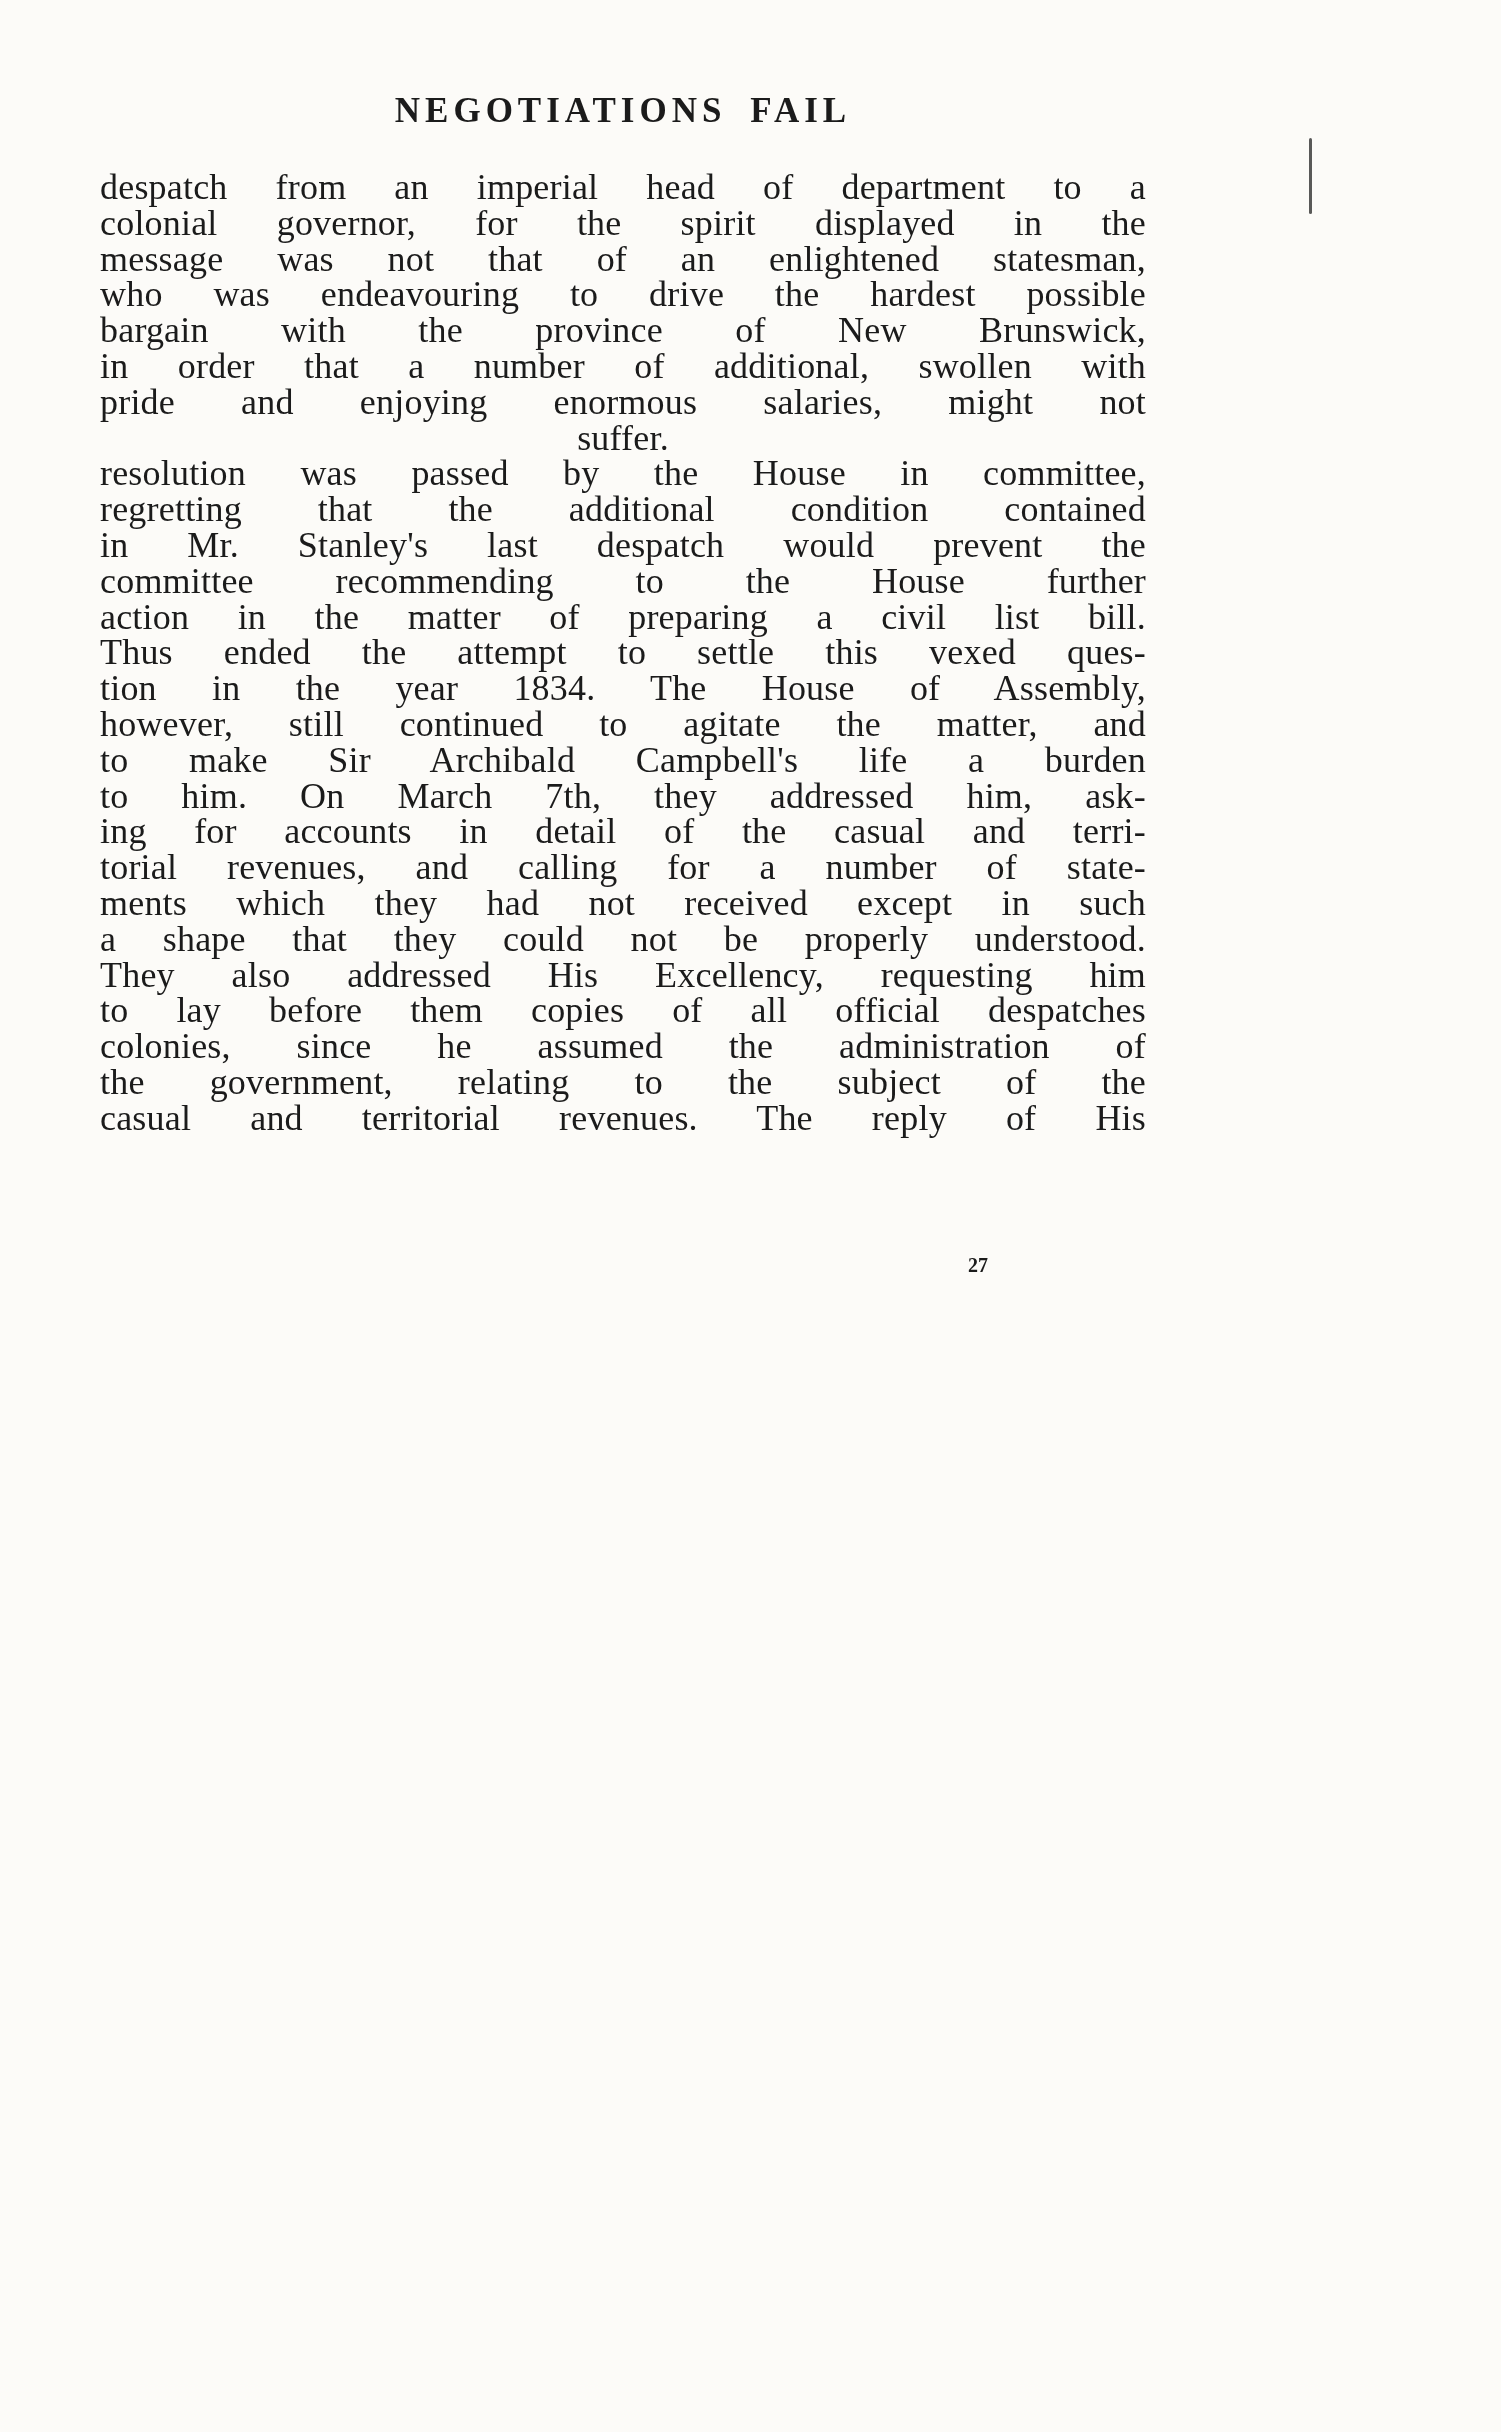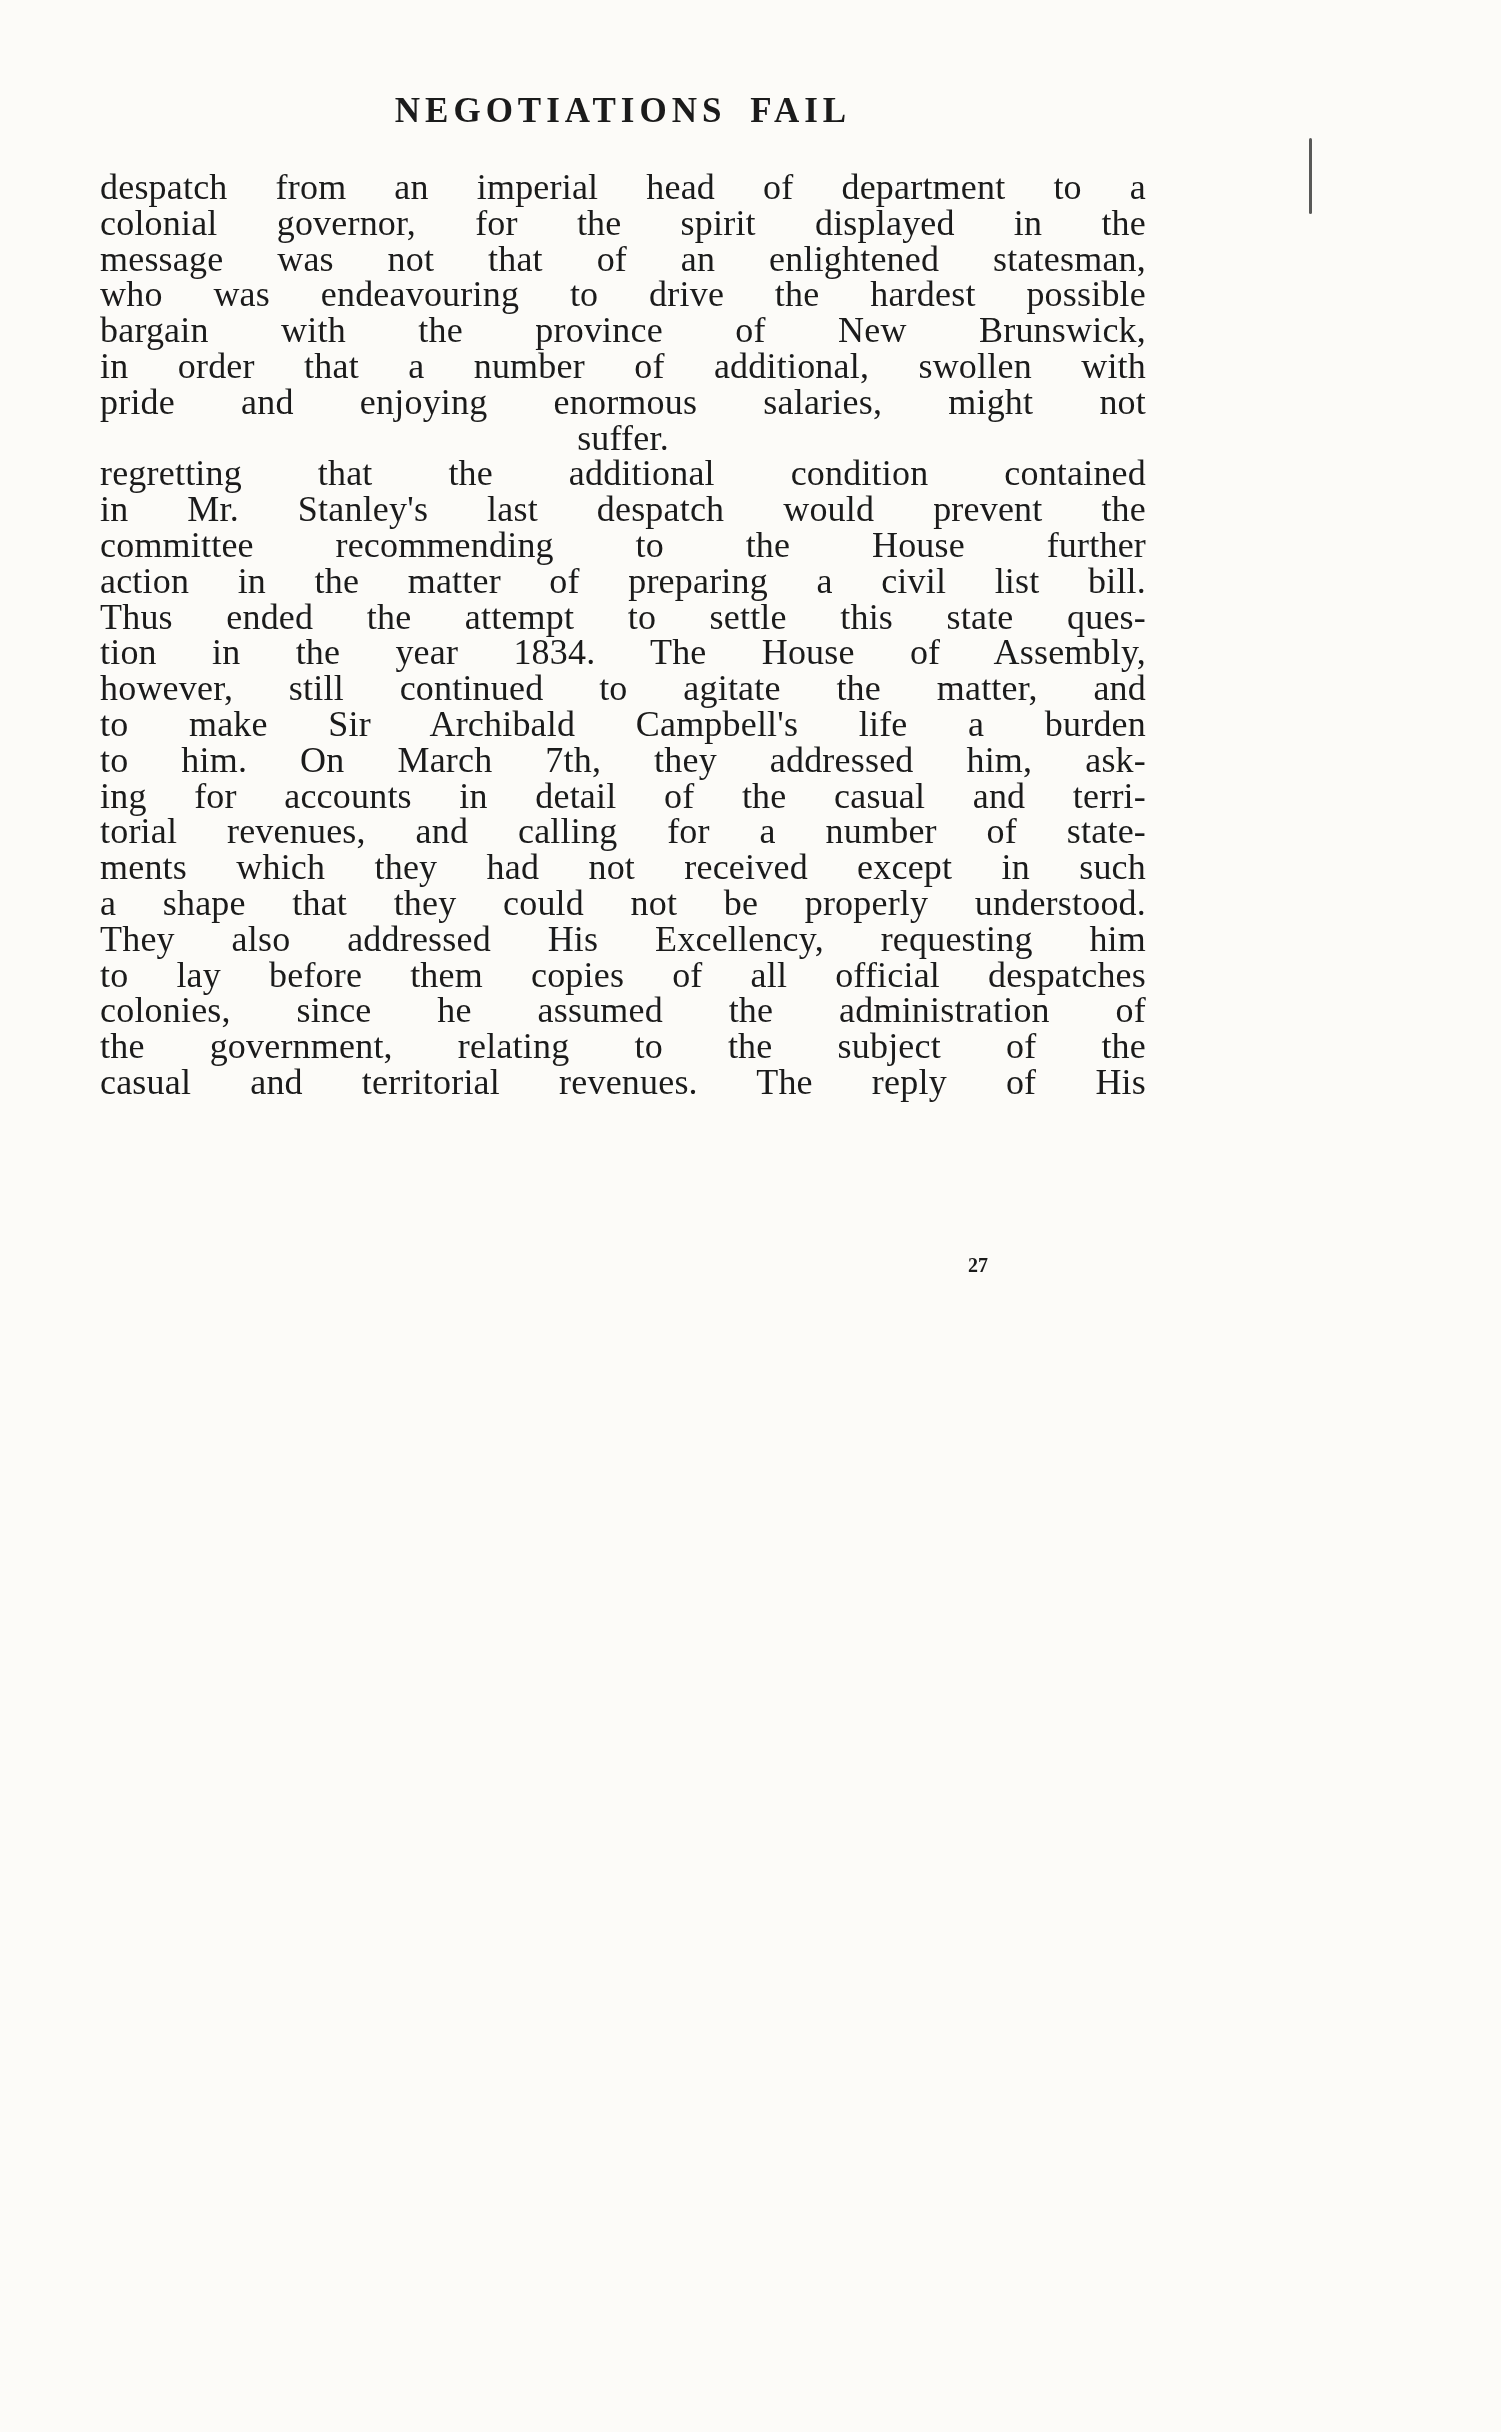--- a/index.html
+++ b/index.html
@@ -79,25 +79,26 @@
 
   <div class="text-block">
       <div class="line justify">despatch from an imperial head of department to a</div>
       <div class="line justify">colonial governor, for the spirit displayed in the</div>
       <div class="line justify">message was not that of an enlightened statesman,</div>
       <div class="line justify">who was endeavouring to drive the hardest possible</div>
       <div class="line justify">bargain with the province of New Brunswick,</div>
       <div class="line justify">in order that a number of additional, swollen with</div>
       <div class="line justify">pride and enjoying enormous salaries, might not</div>
       <div class="line">suffer.</div>
+      <div class="line justify">resolution was passed by the House in committee,</div>
       <div class="line justify">regretting that the additional condition contained</div>
       <div class="line justify">in Mr. Stanley's last despatch would prevent the</div>
       <div class="line justify">committee recommending to the House further</div>
       <div class="line justify">action in the matter of preparing a civil list bill.</div>
-      <div class="line justify">Thus ended the attempt to settle this state ques-</div>
+      <div class="line justify">Thus ended the attempt to settle this vexed ques-</div>
       <div class="line justify">tion in the year 1834. The House of Assembly,</div>
       <div class="line justify">however, still continued to agitate the matter, and</div>
       <div class="line justify">to make Sir Archibald Campbell's life a burden</div>
       <div class="line justify">to him. On March 7th, they addressed him, ask-</div>
       <div class="line justify">ing for accounts in detail of the casual and terri-</div>
       <div class="line justify">torial revenues, and calling for a number of state-</div>
       <div class="line justify">ments which they had not received except in such</div>
       <div class="line justify">a shape that they could not be properly understood.</div>
       <div class="line justify">They also addressed His Excellency, requesting him</div>
       <div class="line justify">to lay before them copies of all official despatches</div>

